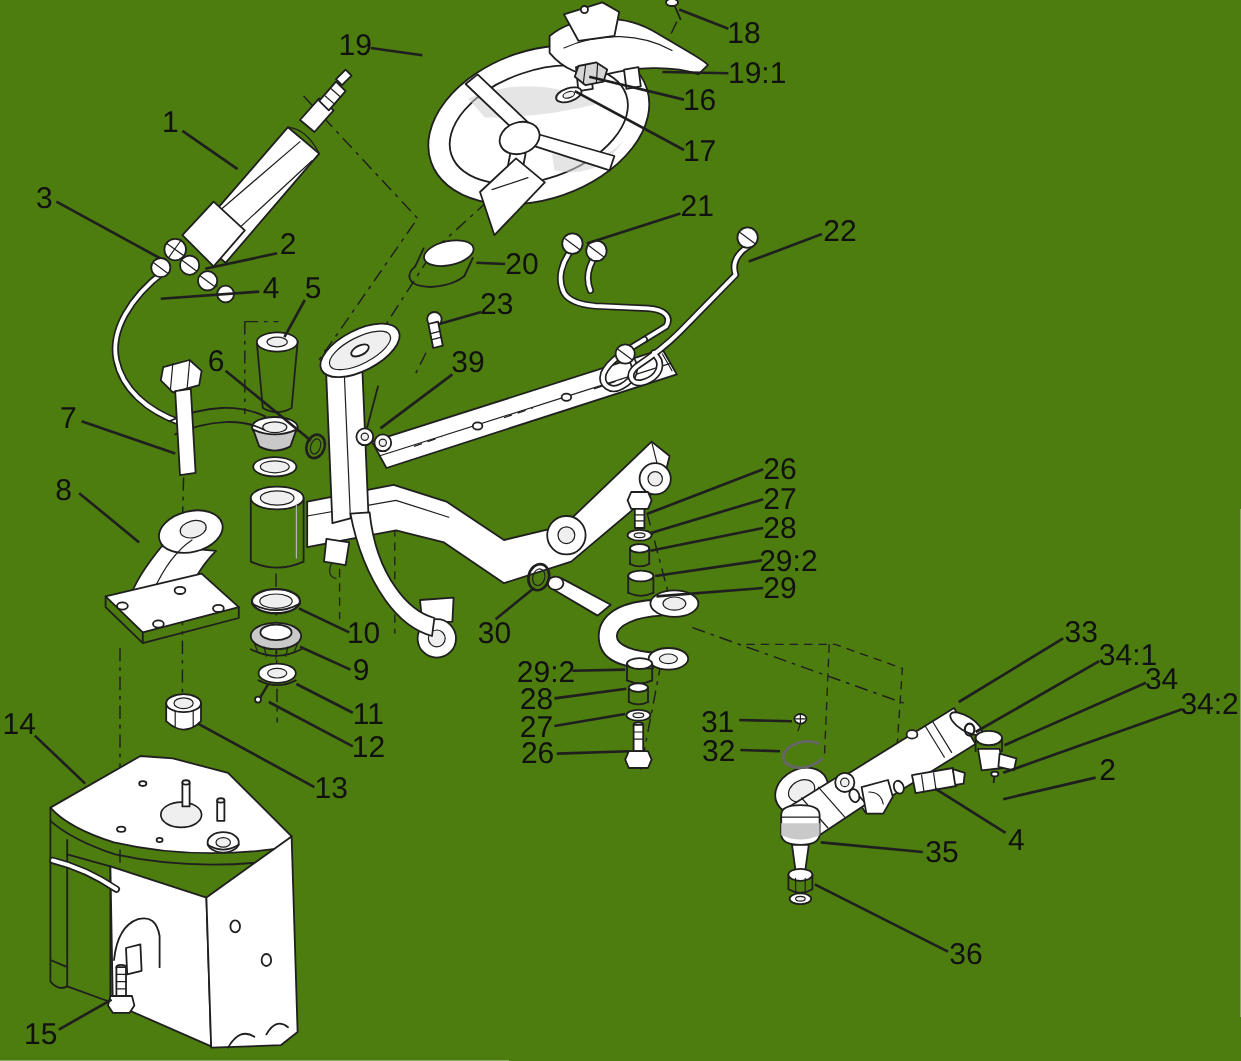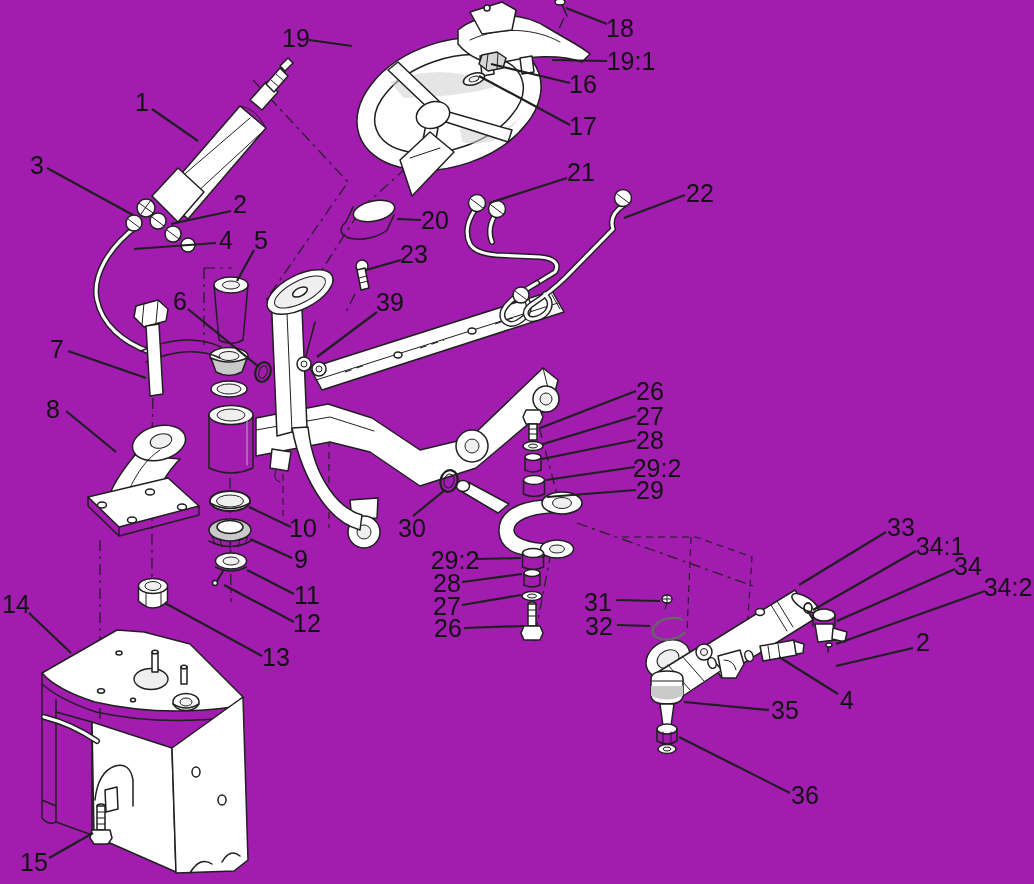--- a/index.html
+++ b/index.html
@@ -1,16 +1,16 @@
 <!DOCTYPE html>
 <html><head>
 <meta charset="utf-8">
 <style>
   html,body{margin:0;padding:0;background:#fff;}
-  .stage{position:relative;width:1034px;height:884px;background:#a21caf;overflow:hidden;
+  .stage{position:relative;width:1034px;height:884px;background:#4d7c0f;overflow:hidden;
          font-family:"Liberation Sans",sans-serif;}
   svg{display:block}
   .p   {fill:#fff;stroke:#1f1f1f;stroke-width:1.5;stroke-linejoin:round;stroke-linecap:round;}
   .ln  {fill:none;stroke:#1f1f1f;stroke-width:1.5;stroke-linejoin:round;stroke-linecap:round;}
   .thin{stroke-width:1;}
   .dash{fill:none;stroke:#1f1f1f;stroke-width:1.2;stroke-dasharray:11 5 3 5;}
   .hid {fill:none;stroke:#1f1f1f;stroke-width:1.1;stroke-dasharray:7 5;}
   .gray{fill:#c9c9c9;}
   .lt  {fill:#efefef;}
   .shade{fill:#cfcfcf;opacity:.55;stroke:none;}

